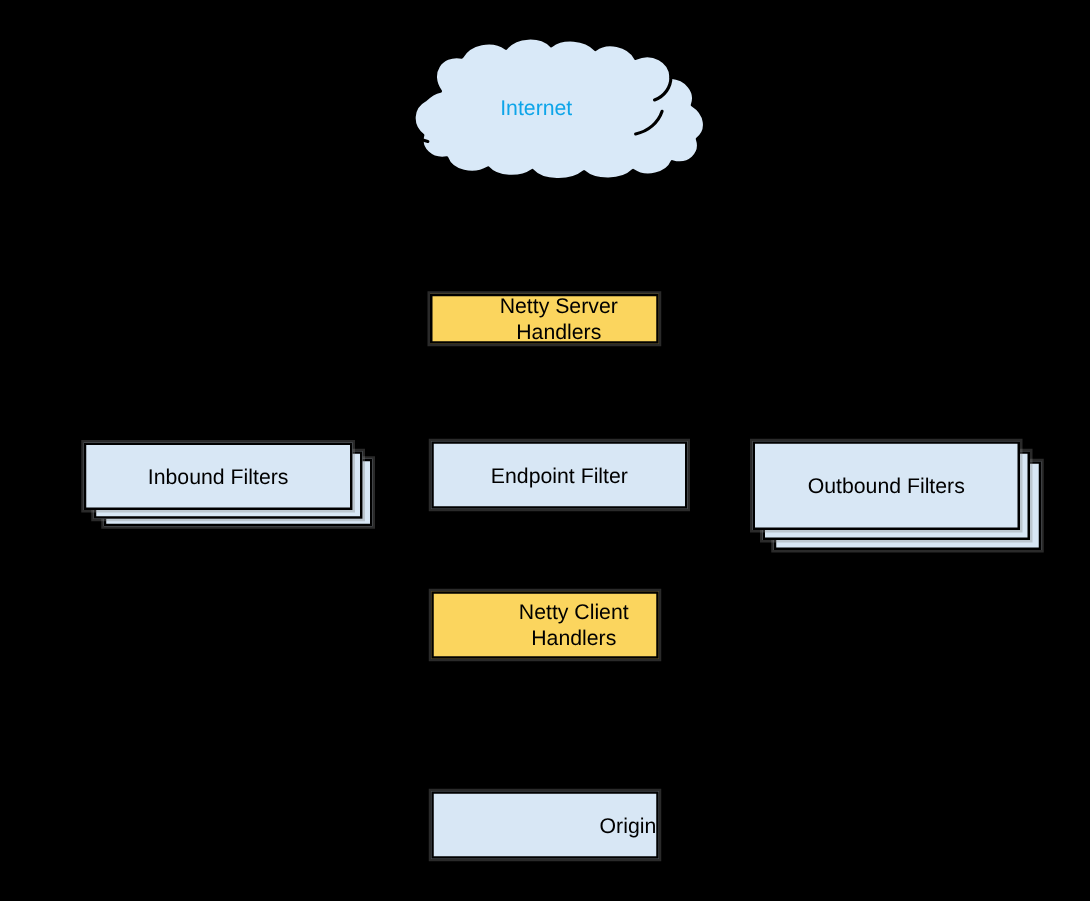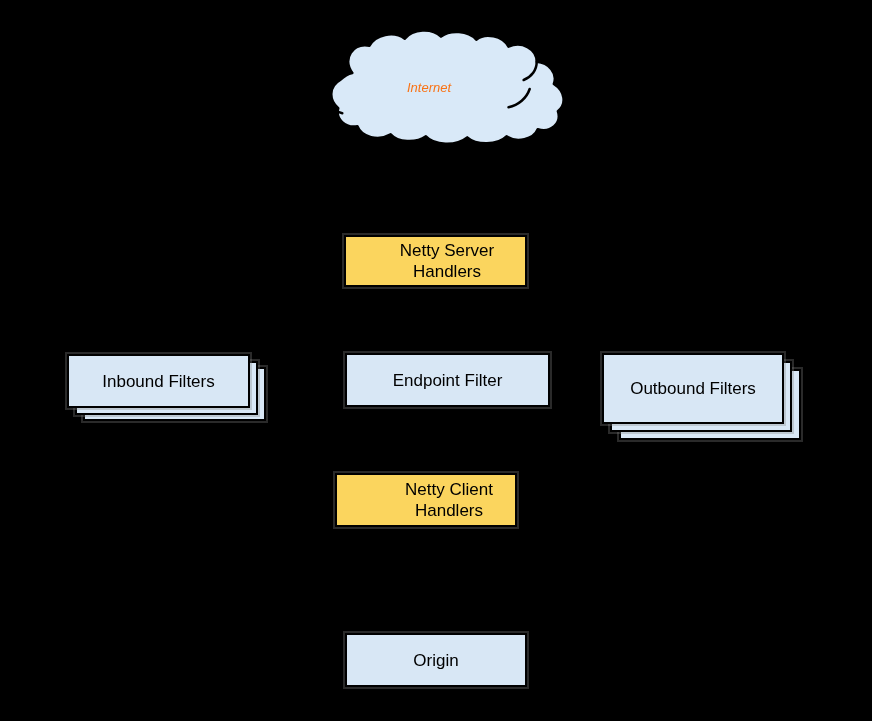--- a/index.html
+++ b/index.html
@@ -20,33 +20,32 @@
     color: #000000;
     display: flex;
     flex-direction: column;
     align-items: center;
     justify-content: center;
     text-align: center;
     font-size: 17px;
     line-height: 21px;
   }
   .node.yellow { background: #fbd55e; }
-  .stack { position: absolute; }
+  .stack { position: absolute; padding-left: 32px; }
   .stack .layer { width: 100%; height: 100%; }
   .cloud-wrap { position: absolute; }
   .cloud-label {
     position: absolute;
     inset: 0;
     display: flex;
     align-items: center;
     justify-content: center;
     transform: translate(-10px, 0);
-    color: #f97316;
-    font-size: 13px;
-    font-style: italic;
+    color: #0ea5e9;
+    font-size: 17px;
   }
 </style>
 </head>
 <body>
 
 <div class="stage">
 
   <div class="cloud-wrap" style="left:304px; top:28px; width:270px; height:118px;">
     <svg width="270" height="118" viewBox="0 0 268 116">
       <path d="M 48 44
@@ -67,21 +66,21 @@
                C 41 99, 31 90, 34 79
                C 24 71, 25 57, 36 51
                C 39 48, 43 45, 48 44 Z" fill="#d9e9f8" stroke="#000000" stroke-width="2.5" stroke-linejoin="round"></path>
       <path d="M 231 33 C 231 41, 226 48, 218 51" fill="none" stroke="#000000" stroke-width="2.5" stroke-linecap="round"></path>
       <path d="M 224 60 C 221 69, 213 76, 203 78" fill="none" stroke="#000000" stroke-width="2.5" stroke-linecap="round"></path>
       <path d="M 19 68 C 22 76, 29 82, 38 84" fill="none" stroke="#000000" stroke-width="2.5" stroke-linecap="round"></path>
     </svg>
     <div class="cloud-label">Internet</div>
   </div>
 
-  <div class="node yellow" style="left:344px; top:235px; width:183px; height:52px;padding-left:23px;">
+  <div class="node yellow" style="left:344px; top:235px; width:183px; height:40px;padding-left:23px;">
     <span>Netty Server</span>
     <span>Handlers</span>
   </div>
 
   <div class="stack" style="left:67px; top:354px; width:183px; height:54px;">
     <div class="node layer" style="left:16px; top:13px;"></div>
     <div class="node layer" style="left:8px; top:7px;"></div>
     <div class="node layer" style="left:0; top:0;">
       <span>Inbound Filters</span>
     </div>
@@ -92,22 +91,22 @@
   </div>
 
   <div class="stack" style="left:602px; top:353px; width:182px; height:71px;">
     <div class="node layer" style="left:17px; top:16px;"></div>
     <div class="node layer" style="left:8px; top:8px;"></div>
     <div class="node layer" style="left:0; top:0;">
       <span>Outbound Filters</span>
     </div>
   </div>
 
-  <div class="node yellow" style="left:335px; top:473px; width:182px; height:54px;padding-left:46px;">
+  <div class="node yellow" style="left:345px; top:473px; width:182px; height:54px;padding-left:46px;">
     <span>Netty Client</span>
     <span>Handlers</span>
   </div>
 
-  <div class="node" style="left:345px; top:633px; width:182px; height:54px;">
+  <div class="node" style="left:345px; top:633px; width:182px; height:54px;align-items:flex-end;">
     <span>Origin</span>
   </div>
 
 </div>
 
 </body></html>

